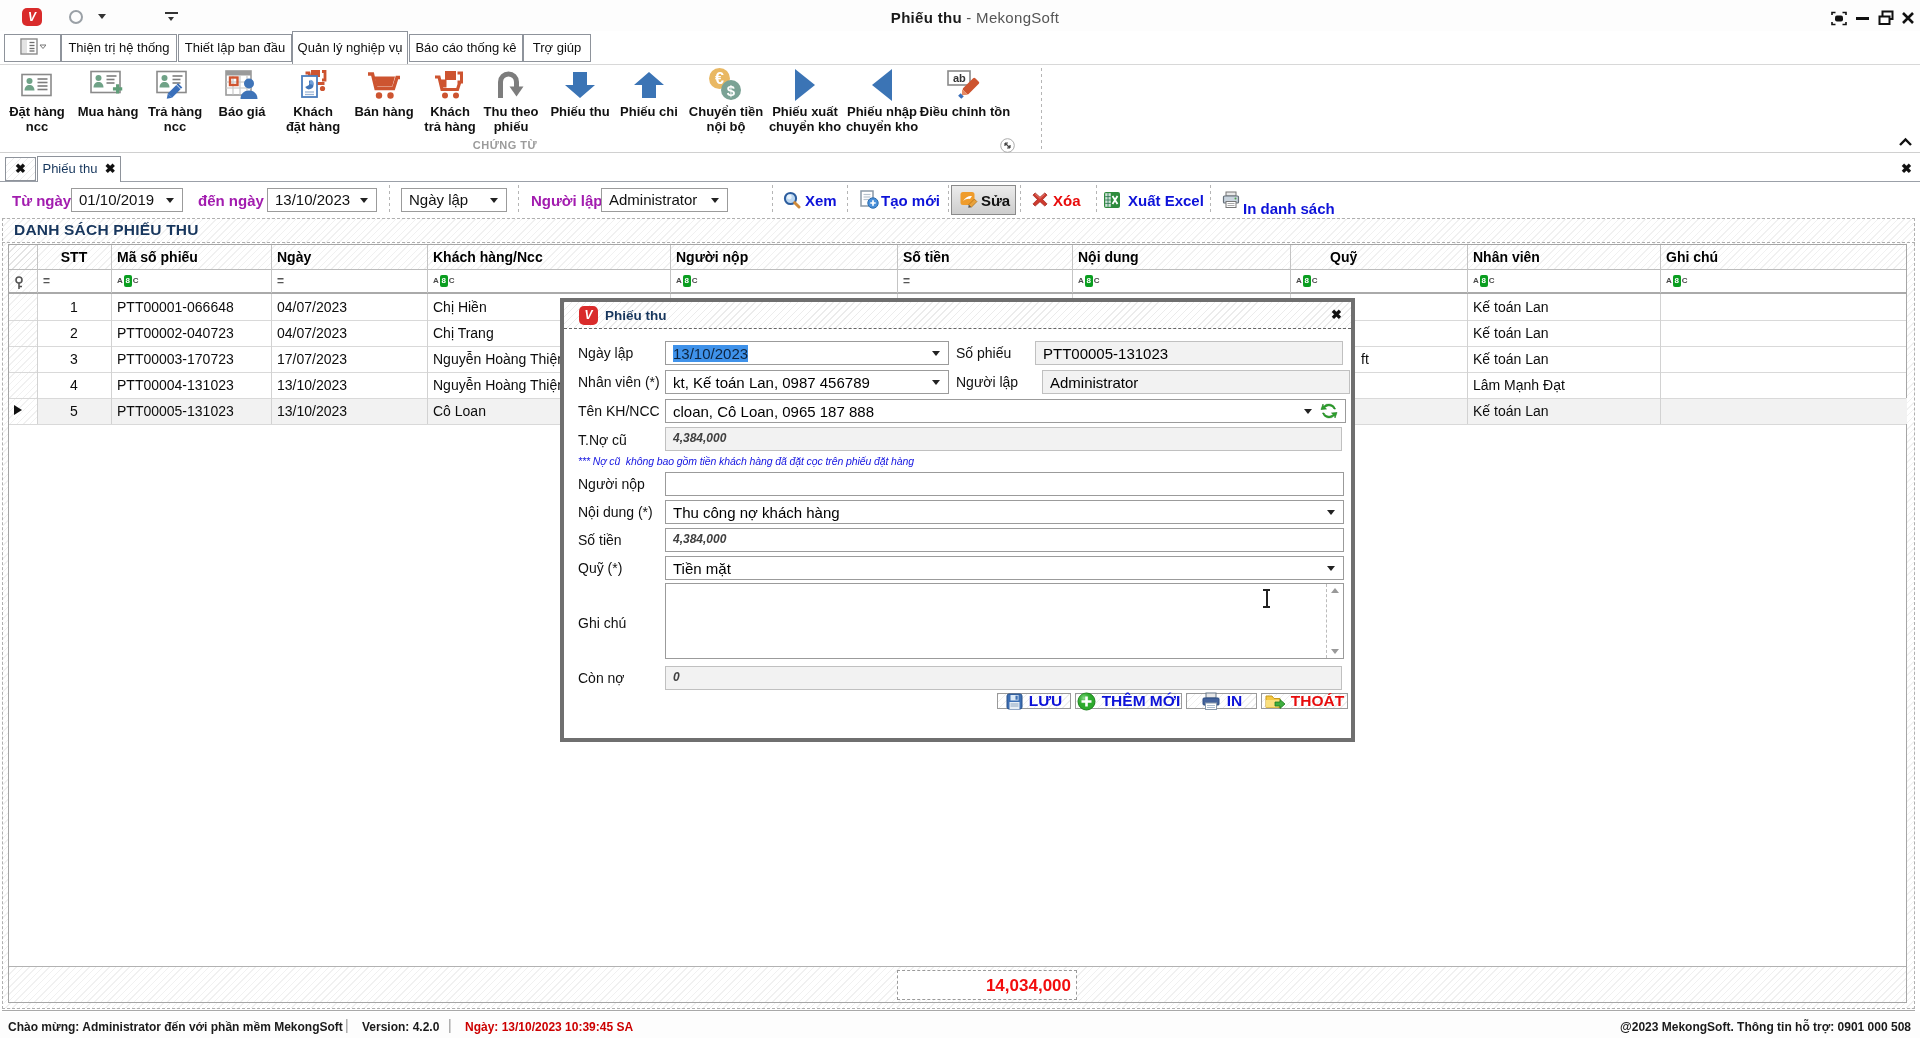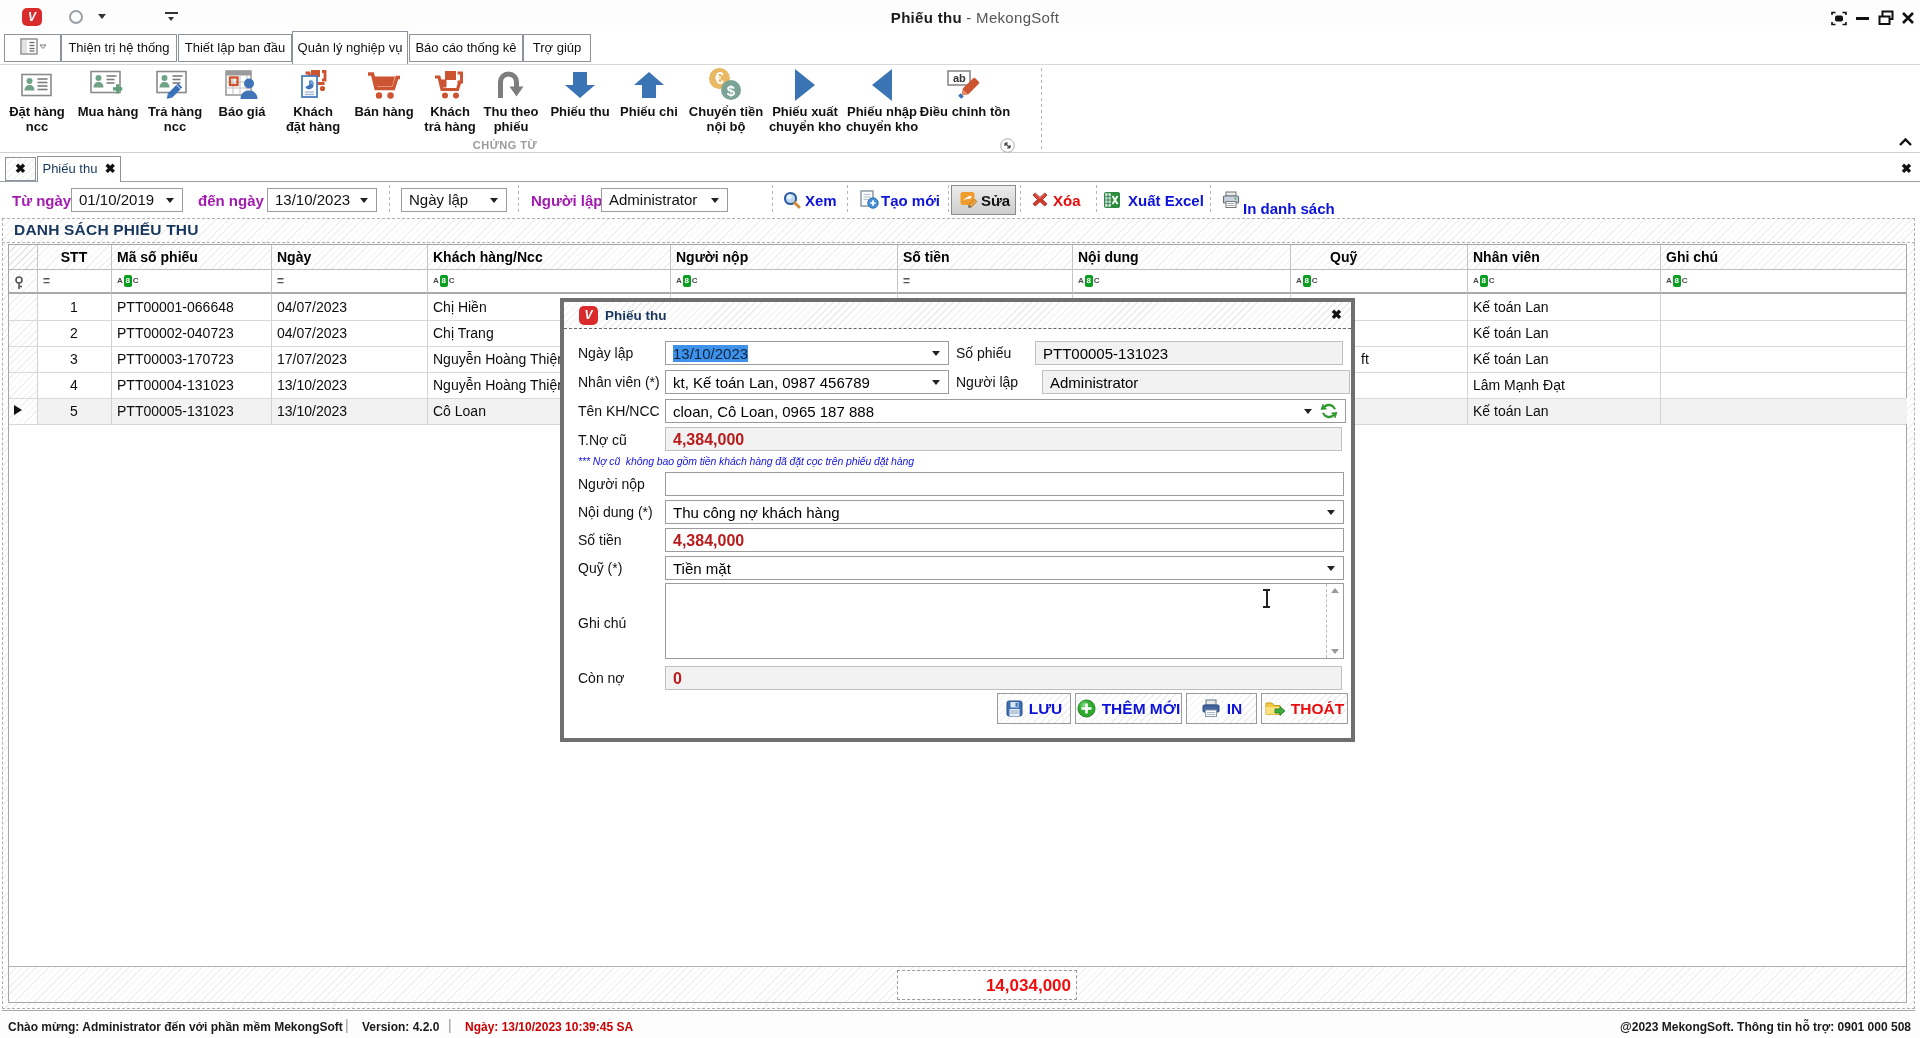--- a/index.html
+++ b/index.html
@@ -9,21 +9,21 @@
 .hatch2{background-image:repeating-linear-gradient(135deg,rgba(125,125,125,.11) 0 1px,transparent 1px 4.7px);}
 .bold{font-weight:bold;}
 .blue{color:#a21caf;}
 .vline{position:absolute;width:1px;background:#d2d2d2;}
 .hline{position:absolute;height:1px;background:#d9d9d9;}
 .tb-tab{position:absolute;top:34px;height:28px;border:1px solid #8e939b;background:#fff;font-size:13px;color:#101010;text-align:center;line-height:26px;white-space:nowrap;overflow:hidden;}
 .dtab-x{font-weight:bold;font-size:13px;color:#111;}
 .combo{position:absolute;border:1px solid #9b9b9b;background:#fff;font-size:15px;color:#111;}
 .combo .tx{position:absolute;left:7px;top:2px;white-space:nowrap;}
 .arr{position:absolute;width:0;height:0;border-left:4.5px solid transparent;border-right:4.5px solid transparent;border-top:5px solid #222;}
-.bval{color:#b91c1c;font-weight:bold;font-size:16px;}
+.bval{color:#404040;font-weight:bold;font-size:12px;font-style:italic;}
 .gcell{position:absolute;font-size:14px;color:#0c0c0c;white-space:nowrap;overflow:hidden;line-height:26px;}
 .ghead{position:absolute;font-size:14px;font-weight:bold;color:#000;white-space:nowrap;line-height:25px;}
 .dash-v{position:absolute;width:1px;background-image:repeating-linear-gradient(#b5b5b5 0 3px,transparent 3px 6px);}
 .fbtn-t{font-size:15px;font-weight:bold;white-space:nowrap;}
 .abc{position:absolute;display:flex;align-items:center;height:11px;}
 .abc .a,.abc .c{font-size:8px;font-weight:bold;color:#4a4a4a;line-height:11px;}
 .abc .b{width:8px;height:12px;background:#0a9e20;border-radius:2px;color:#fff;font-size:8px;font-weight:bold;text-align:center;line-height:12px;margin:0 1px;}
 .eq{position:absolute;font-size:12px;font-weight:bold;color:#555;}
 </style></head>
 <body>
@@ -502,21 +502,21 @@
 
 <div class="abs" style="left:0;top:1012px;width:1920px;height:26px;background:#fdfdfd;"></div>
 <div class="abs" style="left:8px;top:1020px;font-size:12px;font-weight:bold;color:#1a1a1a;">Chào mừng: Administrator đến với phần mềm MekongSoft</div>
 <div class="abs" style="left:345px;top:1017px;font-size:14px;color:#999;">|</div>
 <div class="abs" style="left:362px;top:1020px;font-size:12px;font-weight:bold;color:#1a1a1a;">Version: 4.2.0</div>
 <div class="abs" style="left:448px;top:1017px;font-size:14px;color:#999;">|</div>
 <div class="abs" style="left:465px;top:1020px;font-size:12px;font-weight:bold;color:#cc0000;">Ngày: 13/10/2023 10:39:45 SA</div>
 <div class="abs" style="right:9px;top:1020px;font-size:12px;font-weight:bold;color:#1a1a1a;">@2023 MekongSoft. Thông tin hỗ trợ: 0901 000 508</div>
 
 <style>
-.mbtn{position:absolute;top:391px;height:31px;border:1px solid #9a9a9a;display:flex;align-items:center;justify-content:center;gap:6px;font-size:15.5px;font-weight:bold;white-space:nowrap;background-image:repeating-linear-gradient(135deg,rgba(125,125,125,.13) 0 1px,transparent 1px 5px);}
+.mbtn{position:absolute;top:391px;height:16px;border:1px solid #9a9a9a;display:flex;align-items:center;justify-content:center;gap:6px;font-size:15.5px;font-weight:bold;white-space:nowrap;background-image:repeating-linear-gradient(135deg,rgba(125,125,125,.13) 0 1px,transparent 1px 5px);}
 .mrow-l{position:absolute;left:14px;font-size:14px;color:#101010;white-space:nowrap;}
 .mfield{position:absolute;left:101px;height:24px;border:1px solid #9b9b9b;background:#fff;font-size:15px;}
 .mfield .tx{position:absolute;left:7px;top:3px;white-space:nowrap;}
 .mfield.ro2{background:#f2f2f2;border:1px solid #c0c0c0;}
 </style>
 <div class="abs" style="left:560px;top:298px;width:795px;height:444px;border:4px solid #6f6f6f;background:#fff;z-index:10;">
   <div class="abs hatch" style="left:0;top:0;width:787px;height:27px;border-bottom:1px dashed #666;background-color:#fff;"></div>
   <div class="abs" style="left:15px;top:4px;width:19px;height:19px;background:#d92b2b;border-radius:5px;color:#fff;font-weight:bold;font-size:12px;text-align:center;line-height:19px;font-style:italic;">V</div>
   <div class="abs" style="left:41px;top:6px;font-size:13.5px;font-weight:bold;color:#17365d;">Phiếu thu</div>
   <div class="abs dtab-x" style="right:9px;top:5px;">✖</div>

